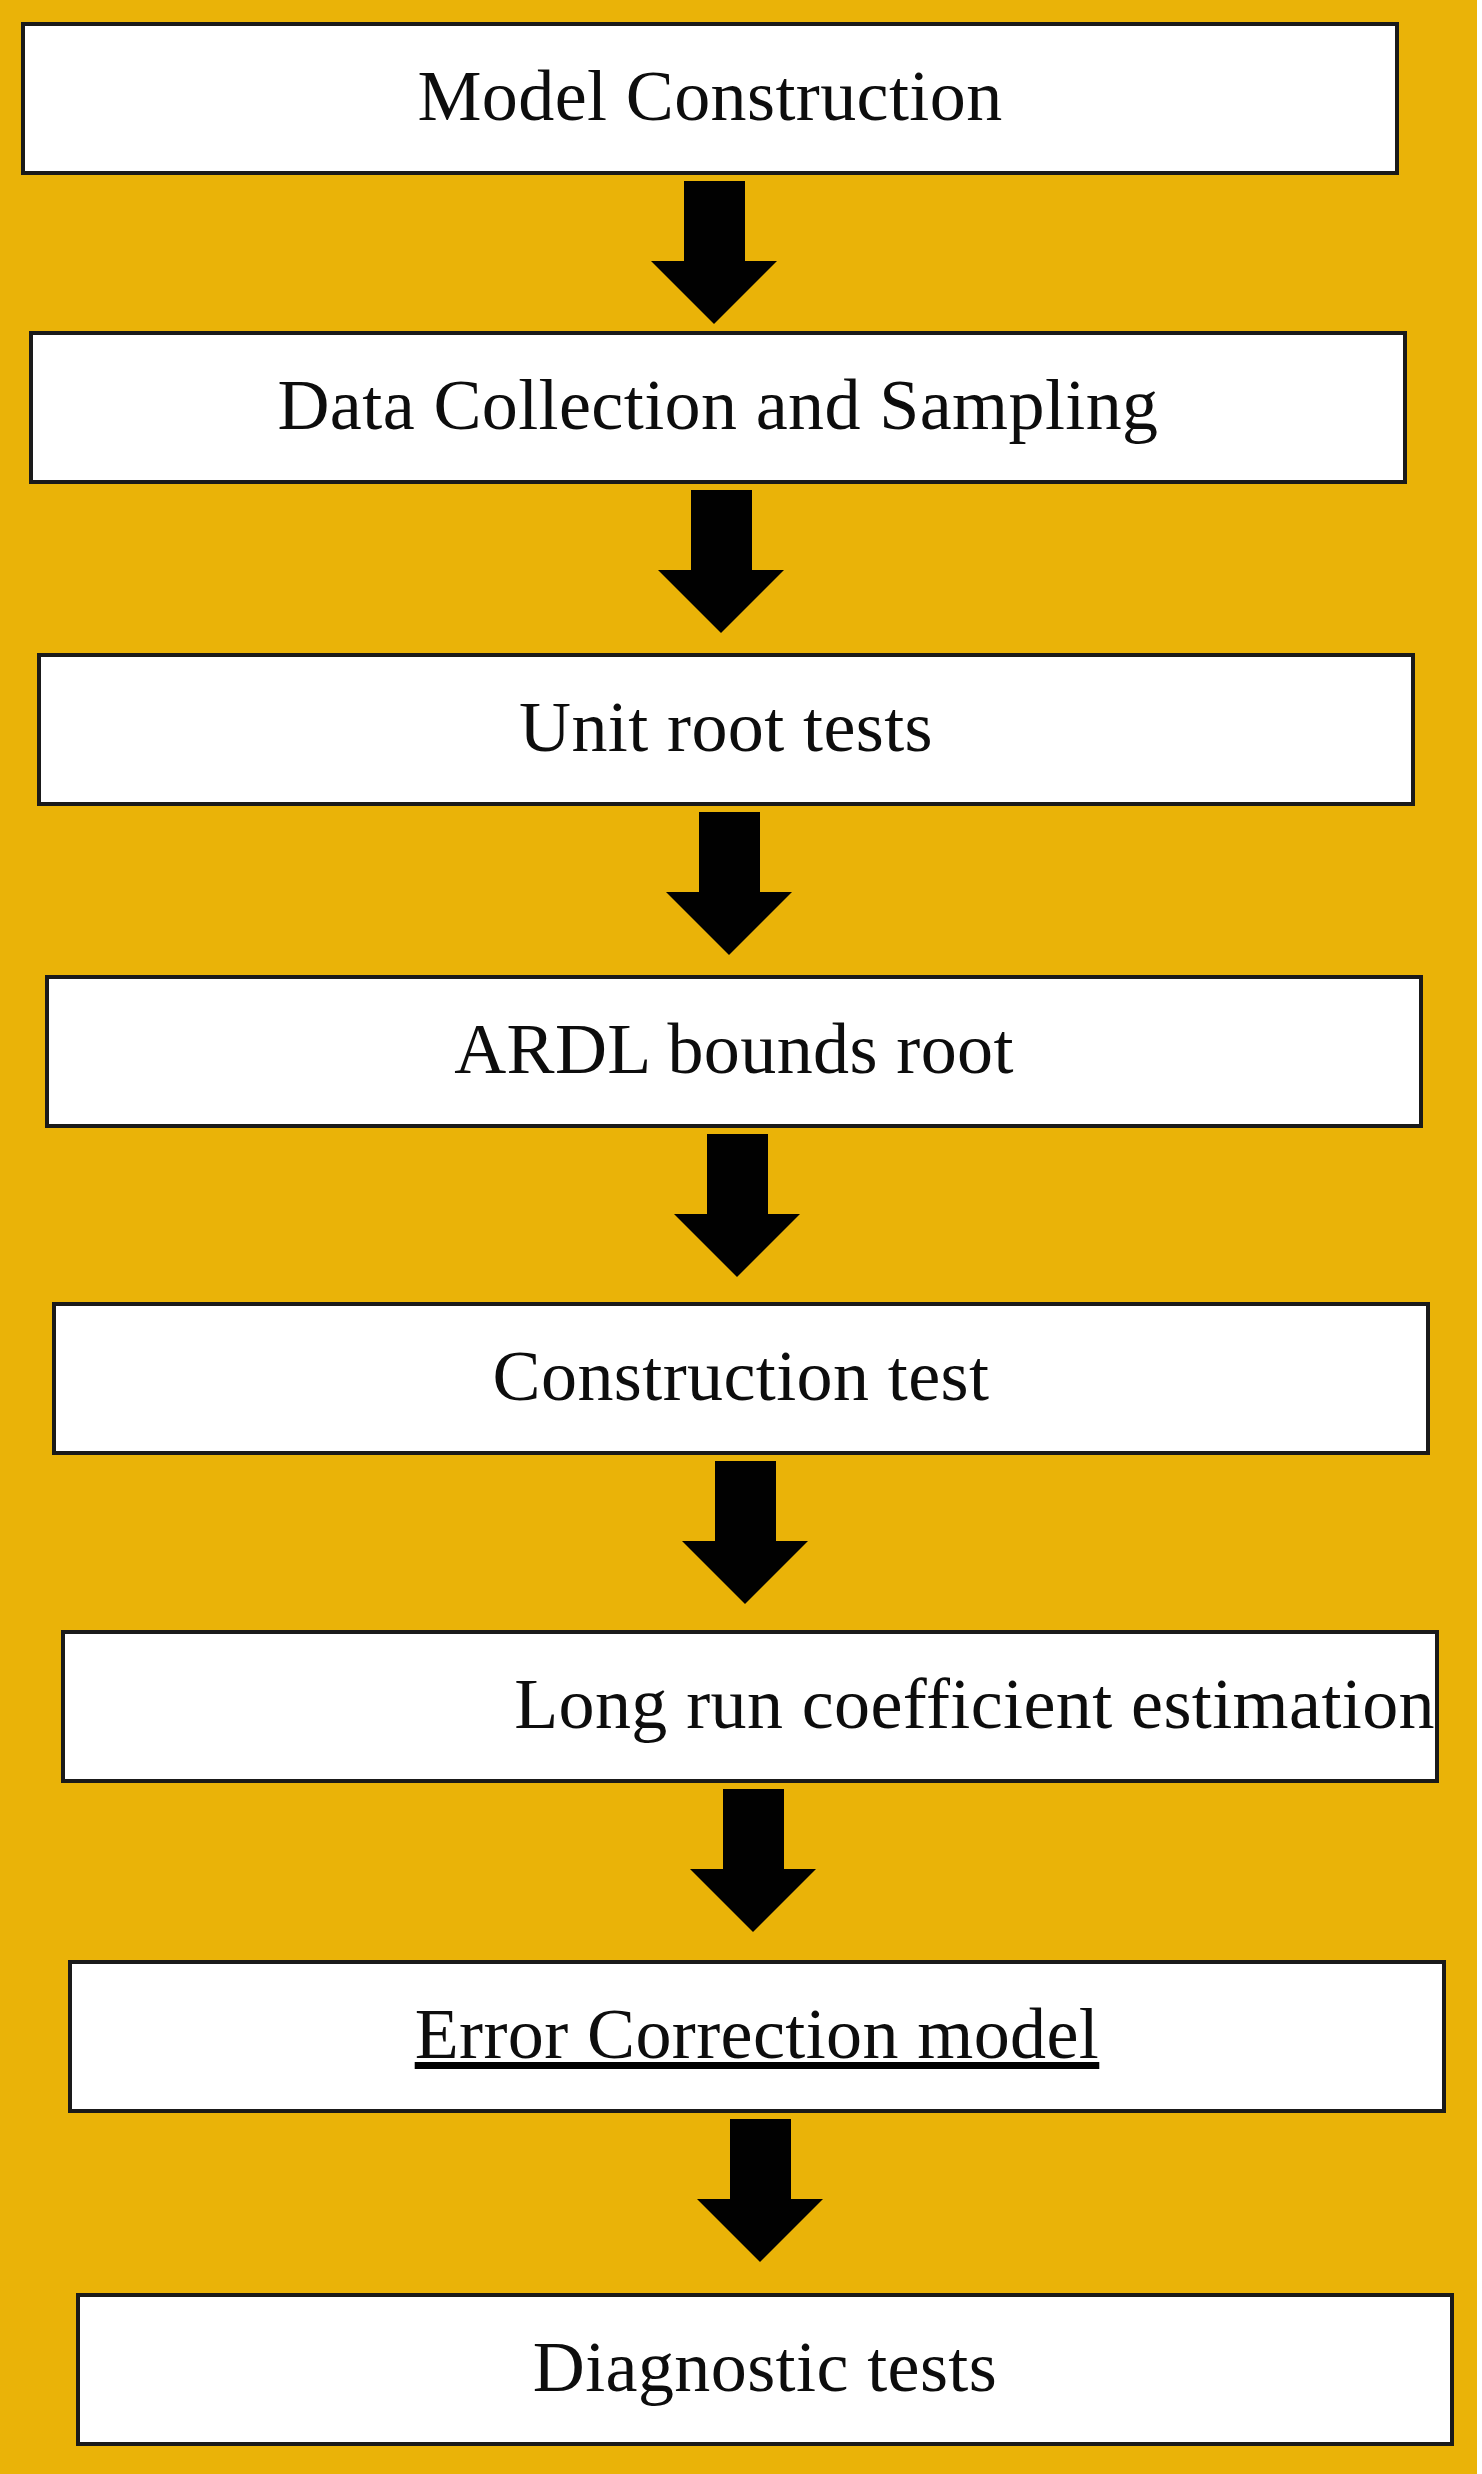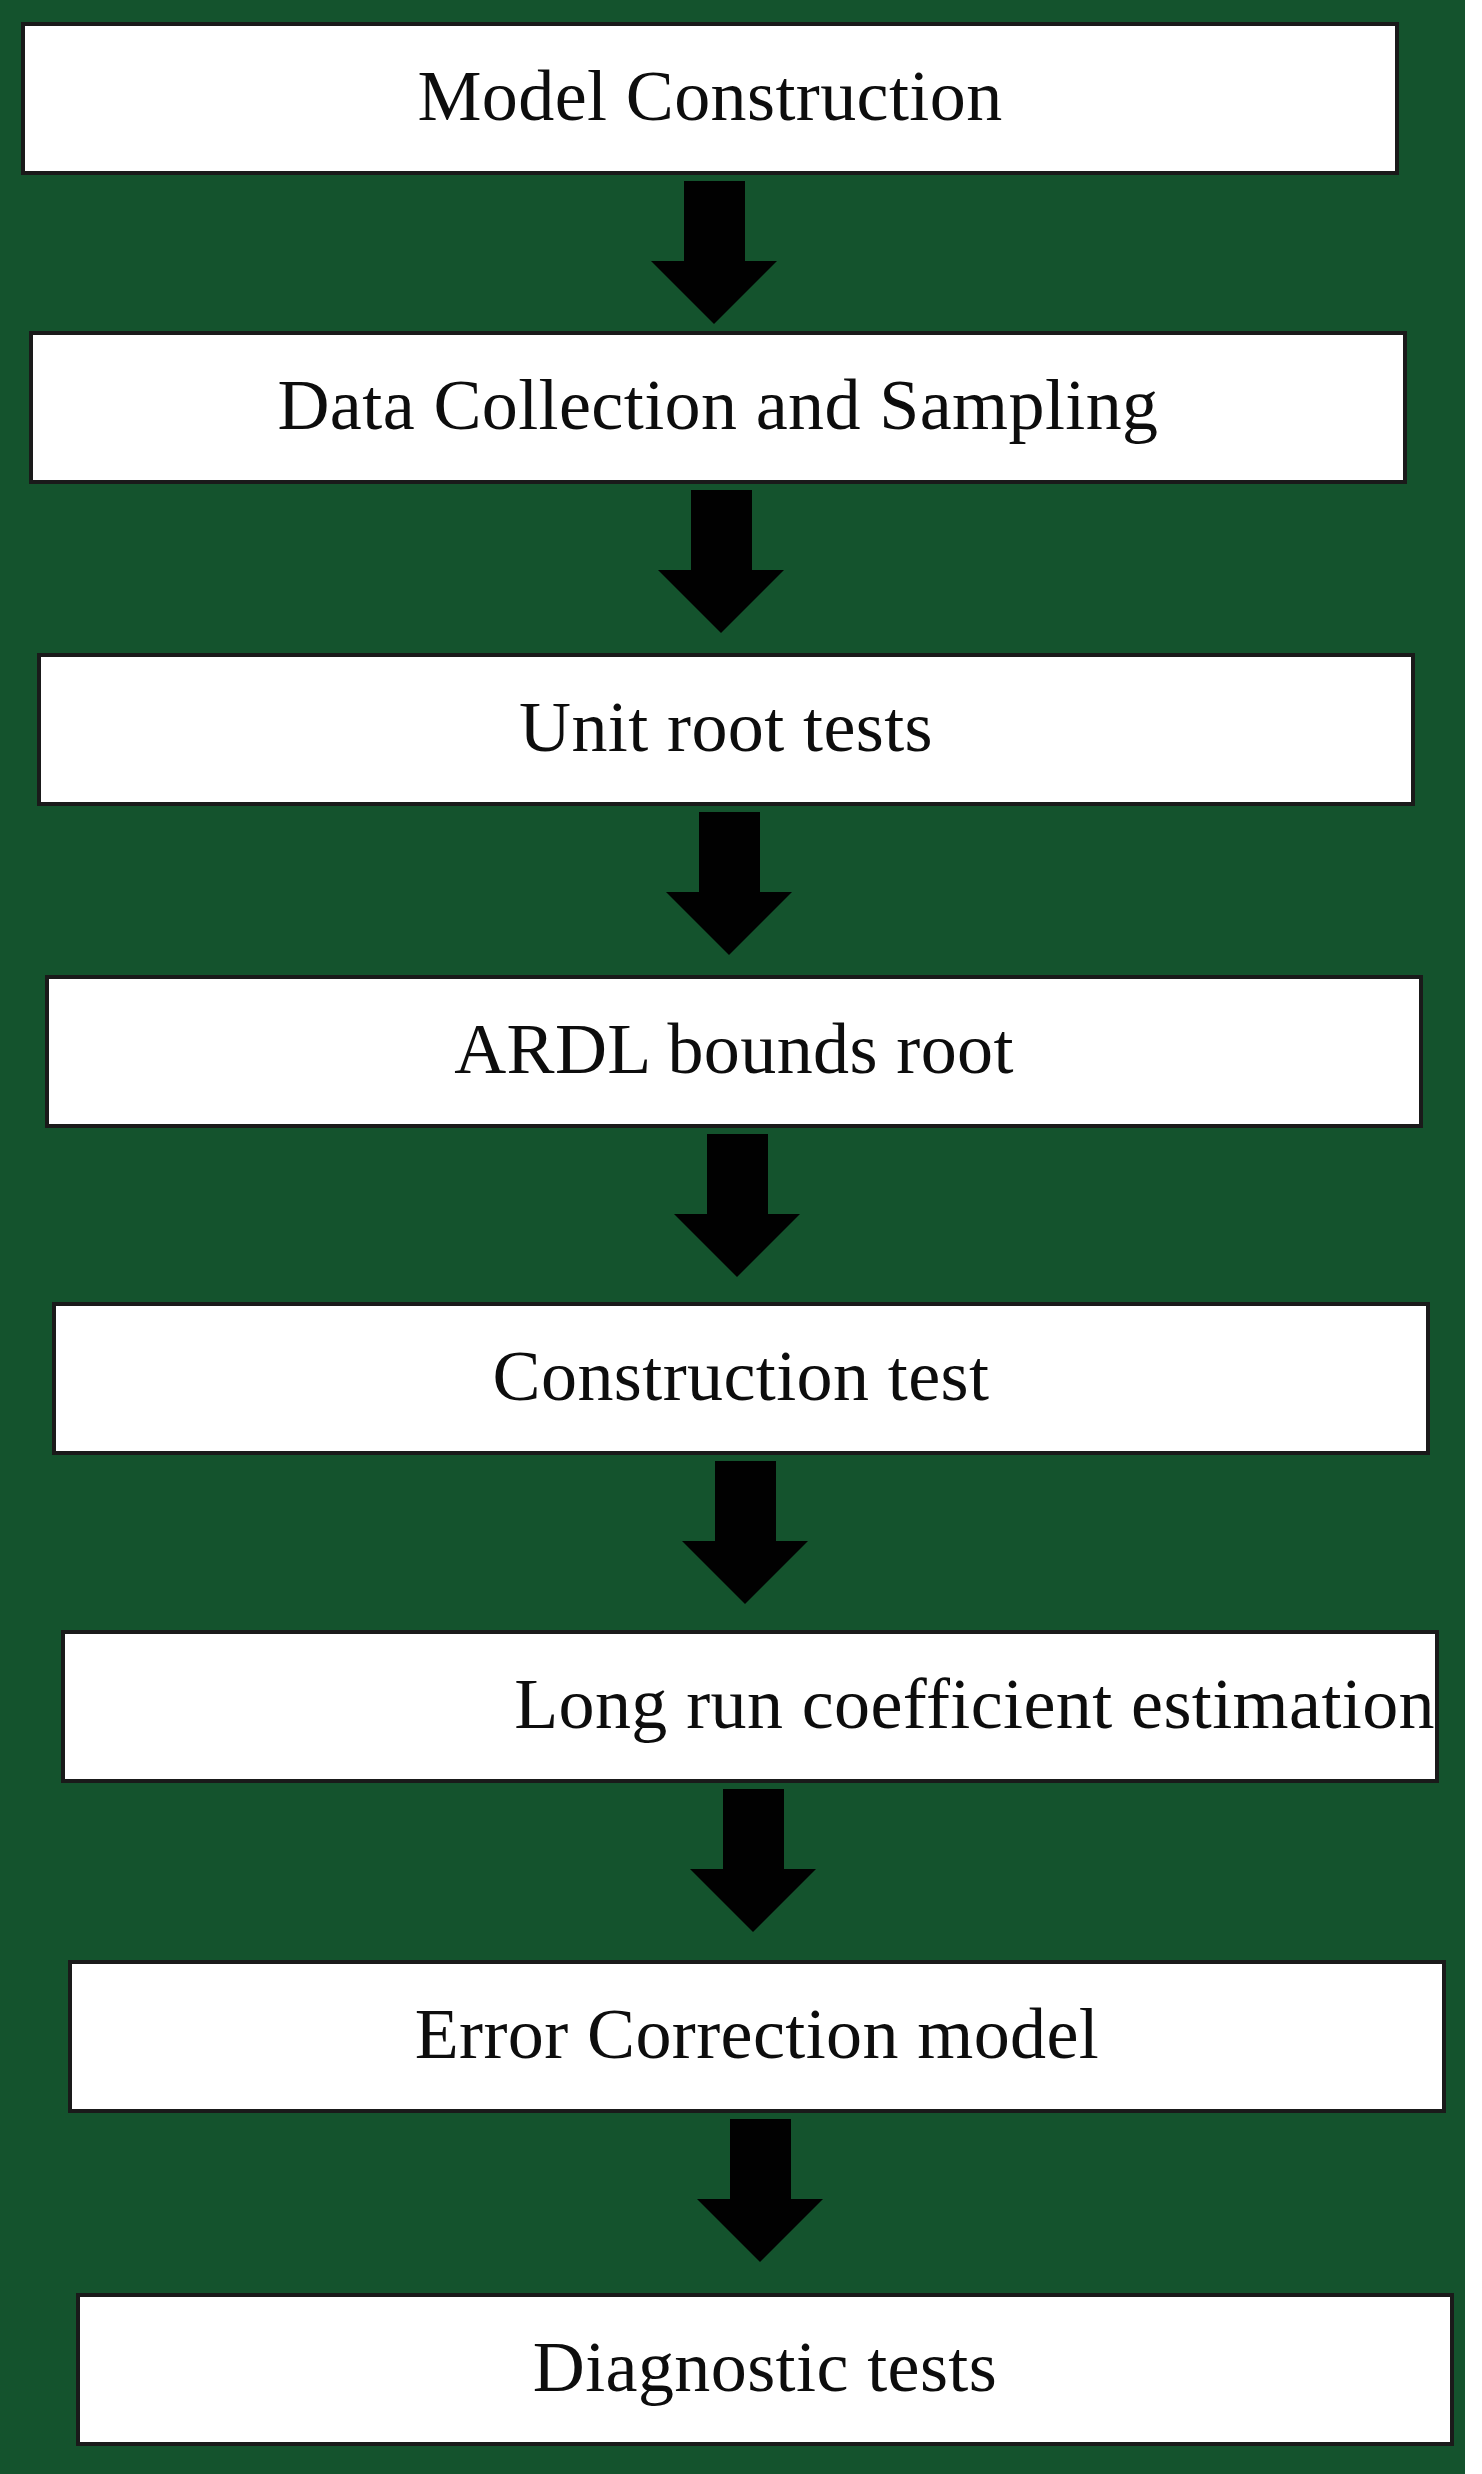--- a/index.html
+++ b/index.html
@@ -4,22 +4,23 @@
 <style>
   html, body {
     margin: 0;
     padding: 0;
     background: #ffffff;
   }
   .page {
     position: relative;
     width: 1465px;
     height: 2475px;
-    background: #14532d;
+    background: #eab308;
     overflow: hidden;
+    padding-left: 12px;
   }
   .flow-box {
     position: absolute;
     width: 1378px;
     height: 153px;
     box-sizing: border-box;
     background: #ffffff;
     border: 4.2px solid #1a1a1a;
     display: flex;
     align-items: center;
@@ -34,21 +35,21 @@
     white-space: nowrap;
     padding-bottom: 5px;
   }
   
   .b1 { top: 22px;   left: 21px; }
   .b2 { top: 331px;  left: 29px; text-align: center; }
   .b3 { top: 653px;  left: 37px; }
   .b4 { top: 975px; left: 45px; }
   .b5 { top: 1302px; left: 52px; }
   .b6 { top: 1630px; left: 61px; justify-content: flex-end; }
-  .b7 { top: 1960px; left: 68px; }
+  .b7 { top: 1960px; left: 68px; text-decoration: underline; }
   .b8 { top: 2293px; left: 76px; text-align: right; }
 
   .arrow {
     position: absolute;
     width: 126px;
     display: flex;
     flex-direction: column;
     align-items: center;
   }
   .arrow .stem {

